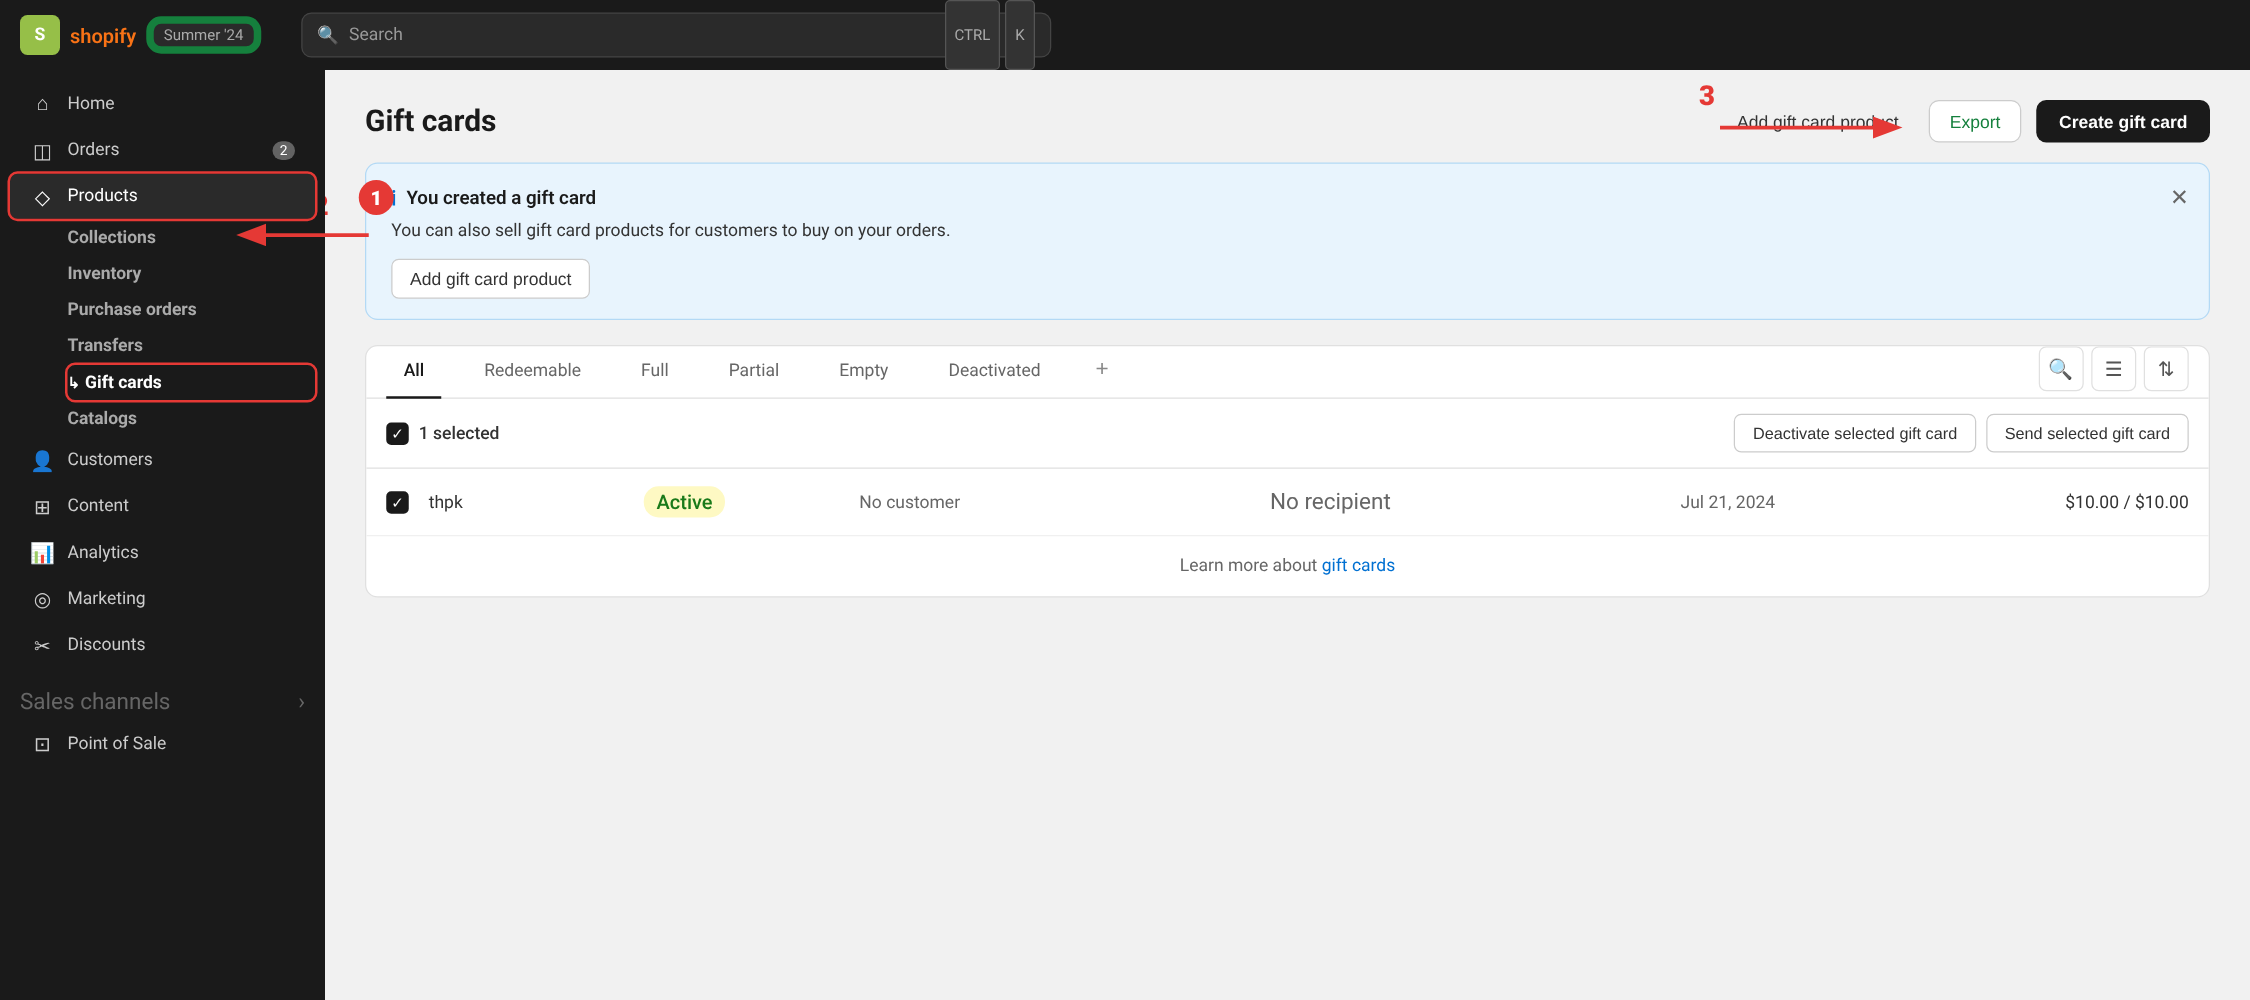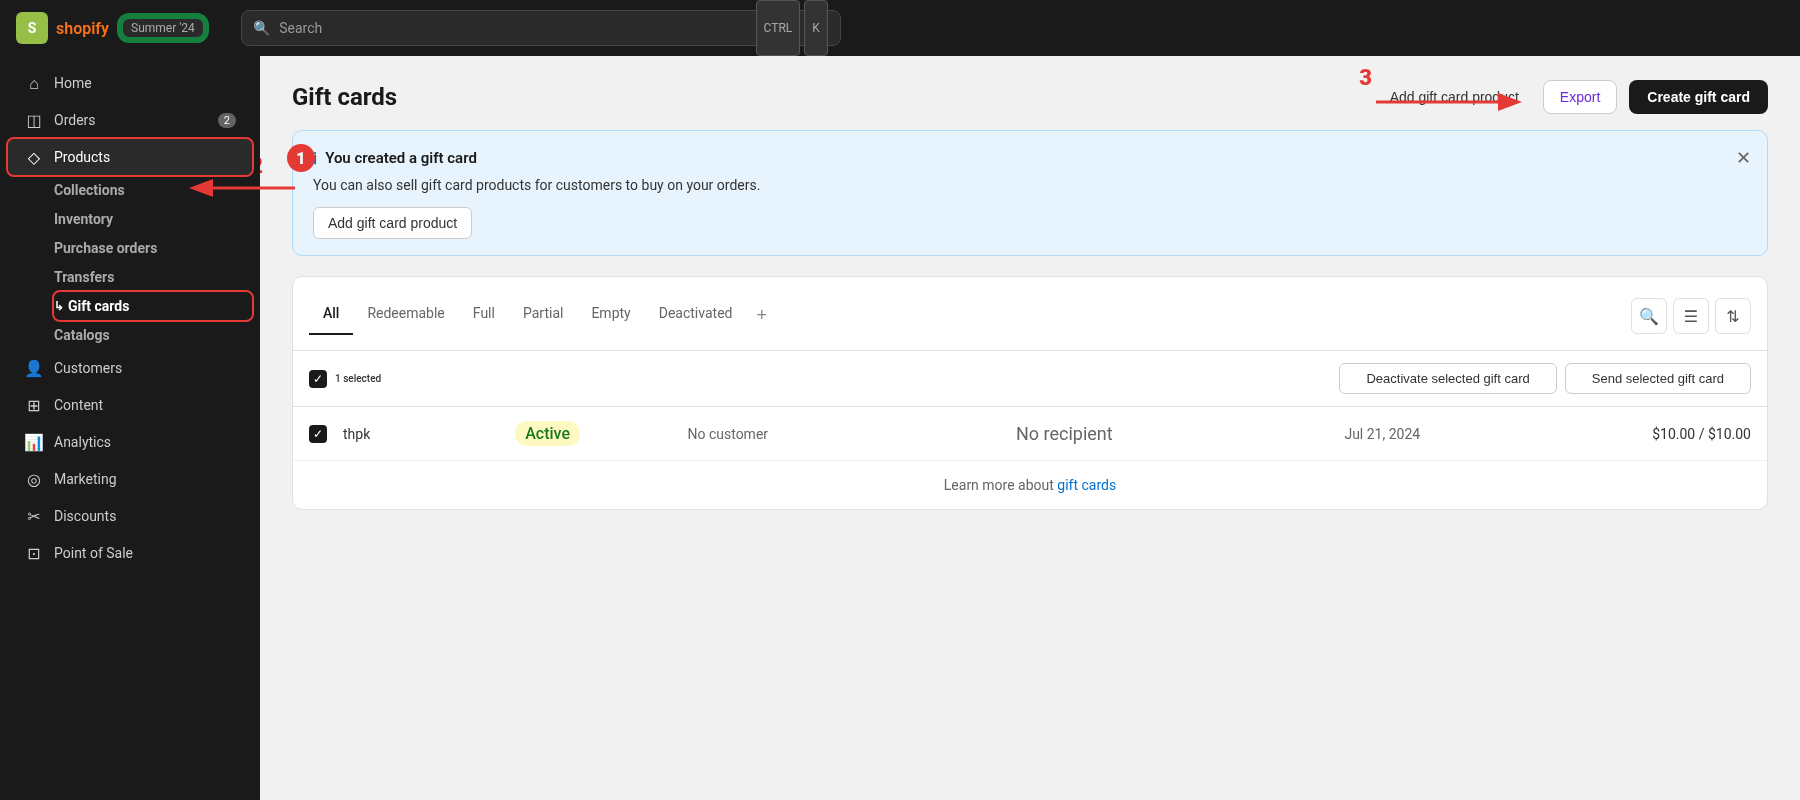--- a/index.html
+++ b/index.html
@@ -32,47 +32,47 @@
     .sidebar-section-label span { color: #666; font-size: 18px; cursor: pointer; }
     .highlighted-nav { outline: 2px solid #e53935; border-radius: 6px; }
 
     
     .main { flex: 1; overflow-y: auto; padding: 24px 32px; background: #f1f1f1; }
 
     
     .page-header { display: flex; align-items: center; justify-content: space-between; margin-bottom: 16px; }
     .page-title { font-size: 24px; font-weight: 700; color: #1a1a1a; }
     .header-actions { display: flex; align-items: center; gap: 12px; }
-    .btn-secondary { background: white; border: 1px solid #ccc; border-radius: 8px; padding: 8px 16px; font-size: 14px; cursor: pointer; color: #6d28d9; }
+    .btn-secondary { background: white; border: 1px solid #ccc; border-radius: 8px; padding: 8px 16px; font-size: 14px; cursor: pointer; color: #15803d; }
     .btn-primary { background: #1a1a1a; color: white; border: none; border-radius: 8px; padding: 9px 18px; font-size: 14px; font-weight: 600; cursor: pointer; }
     .btn-text { background: none; border: none; color: #333; font-size: 14px; cursor: pointer; padding: 8px 12px; }
 
     
     .banner { background: #e8f4fd; border: 1px solid #b3d9f5; border-radius: 10px; padding: 16px 20px; margin-bottom: 20px; position: relative; }
     .banner-title { display: flex; align-items: center; gap: 8px; font-weight: 600; font-size: 15px; color: #1a1a1a; margin-bottom: 8px; }
     .banner-icon { color: #0070d2; font-size: 16px; }
     .banner-text { color: #333; font-size: 14px; margin-bottom: 14px; }
     .banner-close { position: absolute; right: 16px; top: 16px; background: none; border: none; font-size: 18px; color: #666; cursor: pointer; }
     .banner-btn { background: white; border: 1px solid #ccc; border-radius: 6px; padding: 7px 14px; font-size: 14px; cursor: pointer; color: #333; }
 
     
     .card { background: white; border-radius: 10px; border: 1px solid #e0e0e0; overflow: hidden; }
 
     
-    .tabs-bar { display: flex; align-items: flex-end; padding: 16px 16px; border-bottom: 1px solid #e0e0e0; gap: 0; }
+    .tabs-bar { display: flex; align-items: flex-start; padding: 0 16px; border-bottom: 1px solid #e0e0e0; gap: 20px; }
     .tab { padding: 12px 14px; font-size: 14px; cursor: pointer; color: #666; border-bottom: 2px solid transparent; margin-bottom: -1px; }
     .tab.active { color: #1a1a1a; border-bottom-color: #1a1a1a; font-weight: 500; }
     .tab-add { padding: 8px 10px; font-size: 18px; color: #888; cursor: pointer; border: none; background: none; }
 
     
     .table-toolbar { display: flex; align-items: center; padding: 12px 16px; border-bottom: 1px solid #e0e0e0; gap: 8px; }
     .table-actions-right { margin-left: auto; display: flex; gap: 8px; }
     .icon-btn { width: 36px; height: 36px; border: 1px solid #e0e0e0; border-radius: 6px; background: white; display: flex; align-items: center; justify-content: center; cursor: pointer; font-size: 16px; color: #555; }
-    .selected-label { font-size: 10px; color: #333; font-weight: 500; }
-    .action-btn { background: white; border: 1px solid #ccc; border-radius: 6px; padding: 7px 26px; font-size: 13px; cursor: pointer; color: #333; }
+    .selected-label { font-size: 14px; color: #333; font-weight: 500; }
+    .action-btn { background: white; border: 1px solid #ccc; border-radius: 6px; padding: 7px 14px; font-size: 13px; cursor: pointer; color: #333; }
 
     
     .table-row { display: flex; align-items: center; padding: 14px 16px; border-bottom: 1px solid #f0f0f0; gap: 16px; }
     .table-row:last-child { border-bottom: none; }
     .checkbox { width: 18px; height: 18px; border: 2px solid #ccc; border-radius: 4px; flex-shrink: 0; display: flex; align-items: center; justify-content: center; cursor: pointer; }
     .checkbox.checked { background: #1a1a1a; border-color: #1a1a1a; color: white; font-size: 12px; }
     .col-code { flex: 1; font-size: 14px; color: #333; }
     .col-status { flex: 1; }
     .col-customer { flex: 2; font-size: 14px; color: #666; }
     .col-recipient { flex: 2; font-size: 18px; color: #666; }
@@ -164,20 +164,24 @@
     <div class="sidebar-item">
       <span class="sidebar-item-icon">◎</span>
       <span>Marketing</span>
     </div>
 
     <div class="sidebar-item">
       <span class="sidebar-item-icon">✂</span>
       <span>Discounts</span>
     </div>
 
+    <div class="sidebar-section-label">
+      <span>Sales channels</span>
+      <span>›</span>
+    </div>
     <div class="sidebar-item">
       <span class="sidebar-item-icon">⊡</span>
       <span>Point of Sale</span>
     </div>
   </div>
 
   <div class="main" style="position:relative;">
 
     <div style="position:fixed; left:185px; top:168px; pointer-events:none; z-index:100;">
       <svg width="130" height="40">

